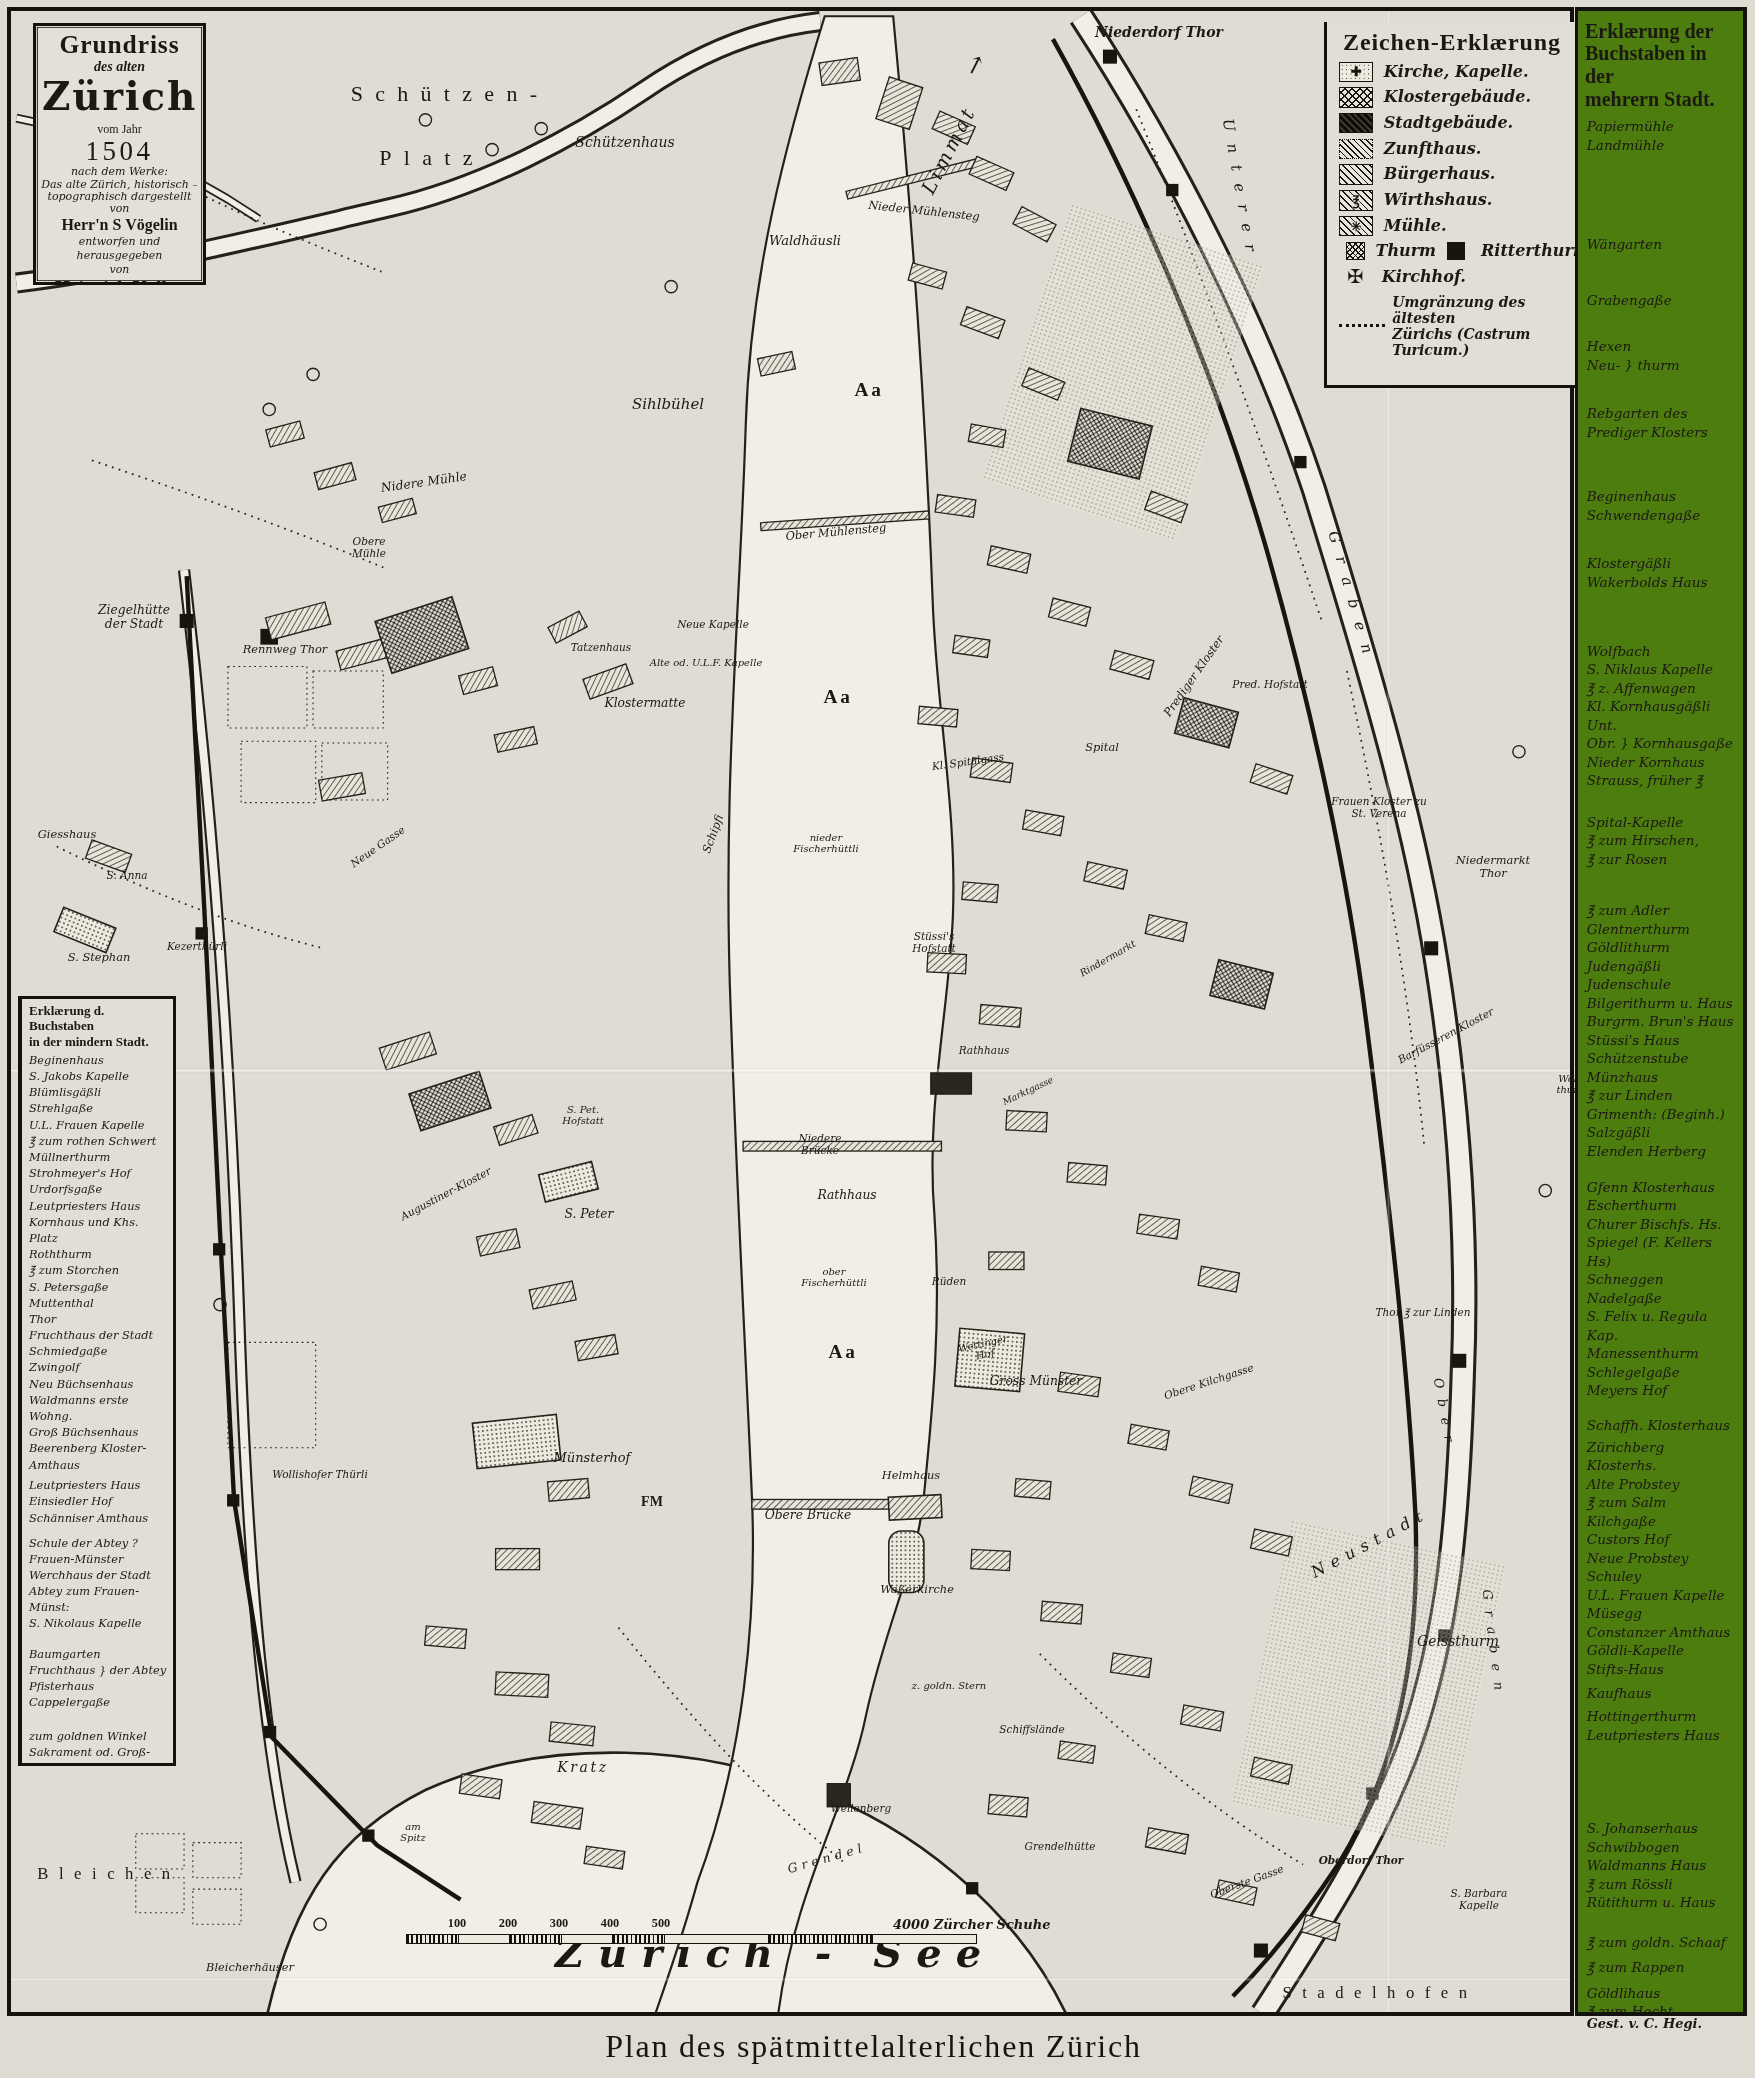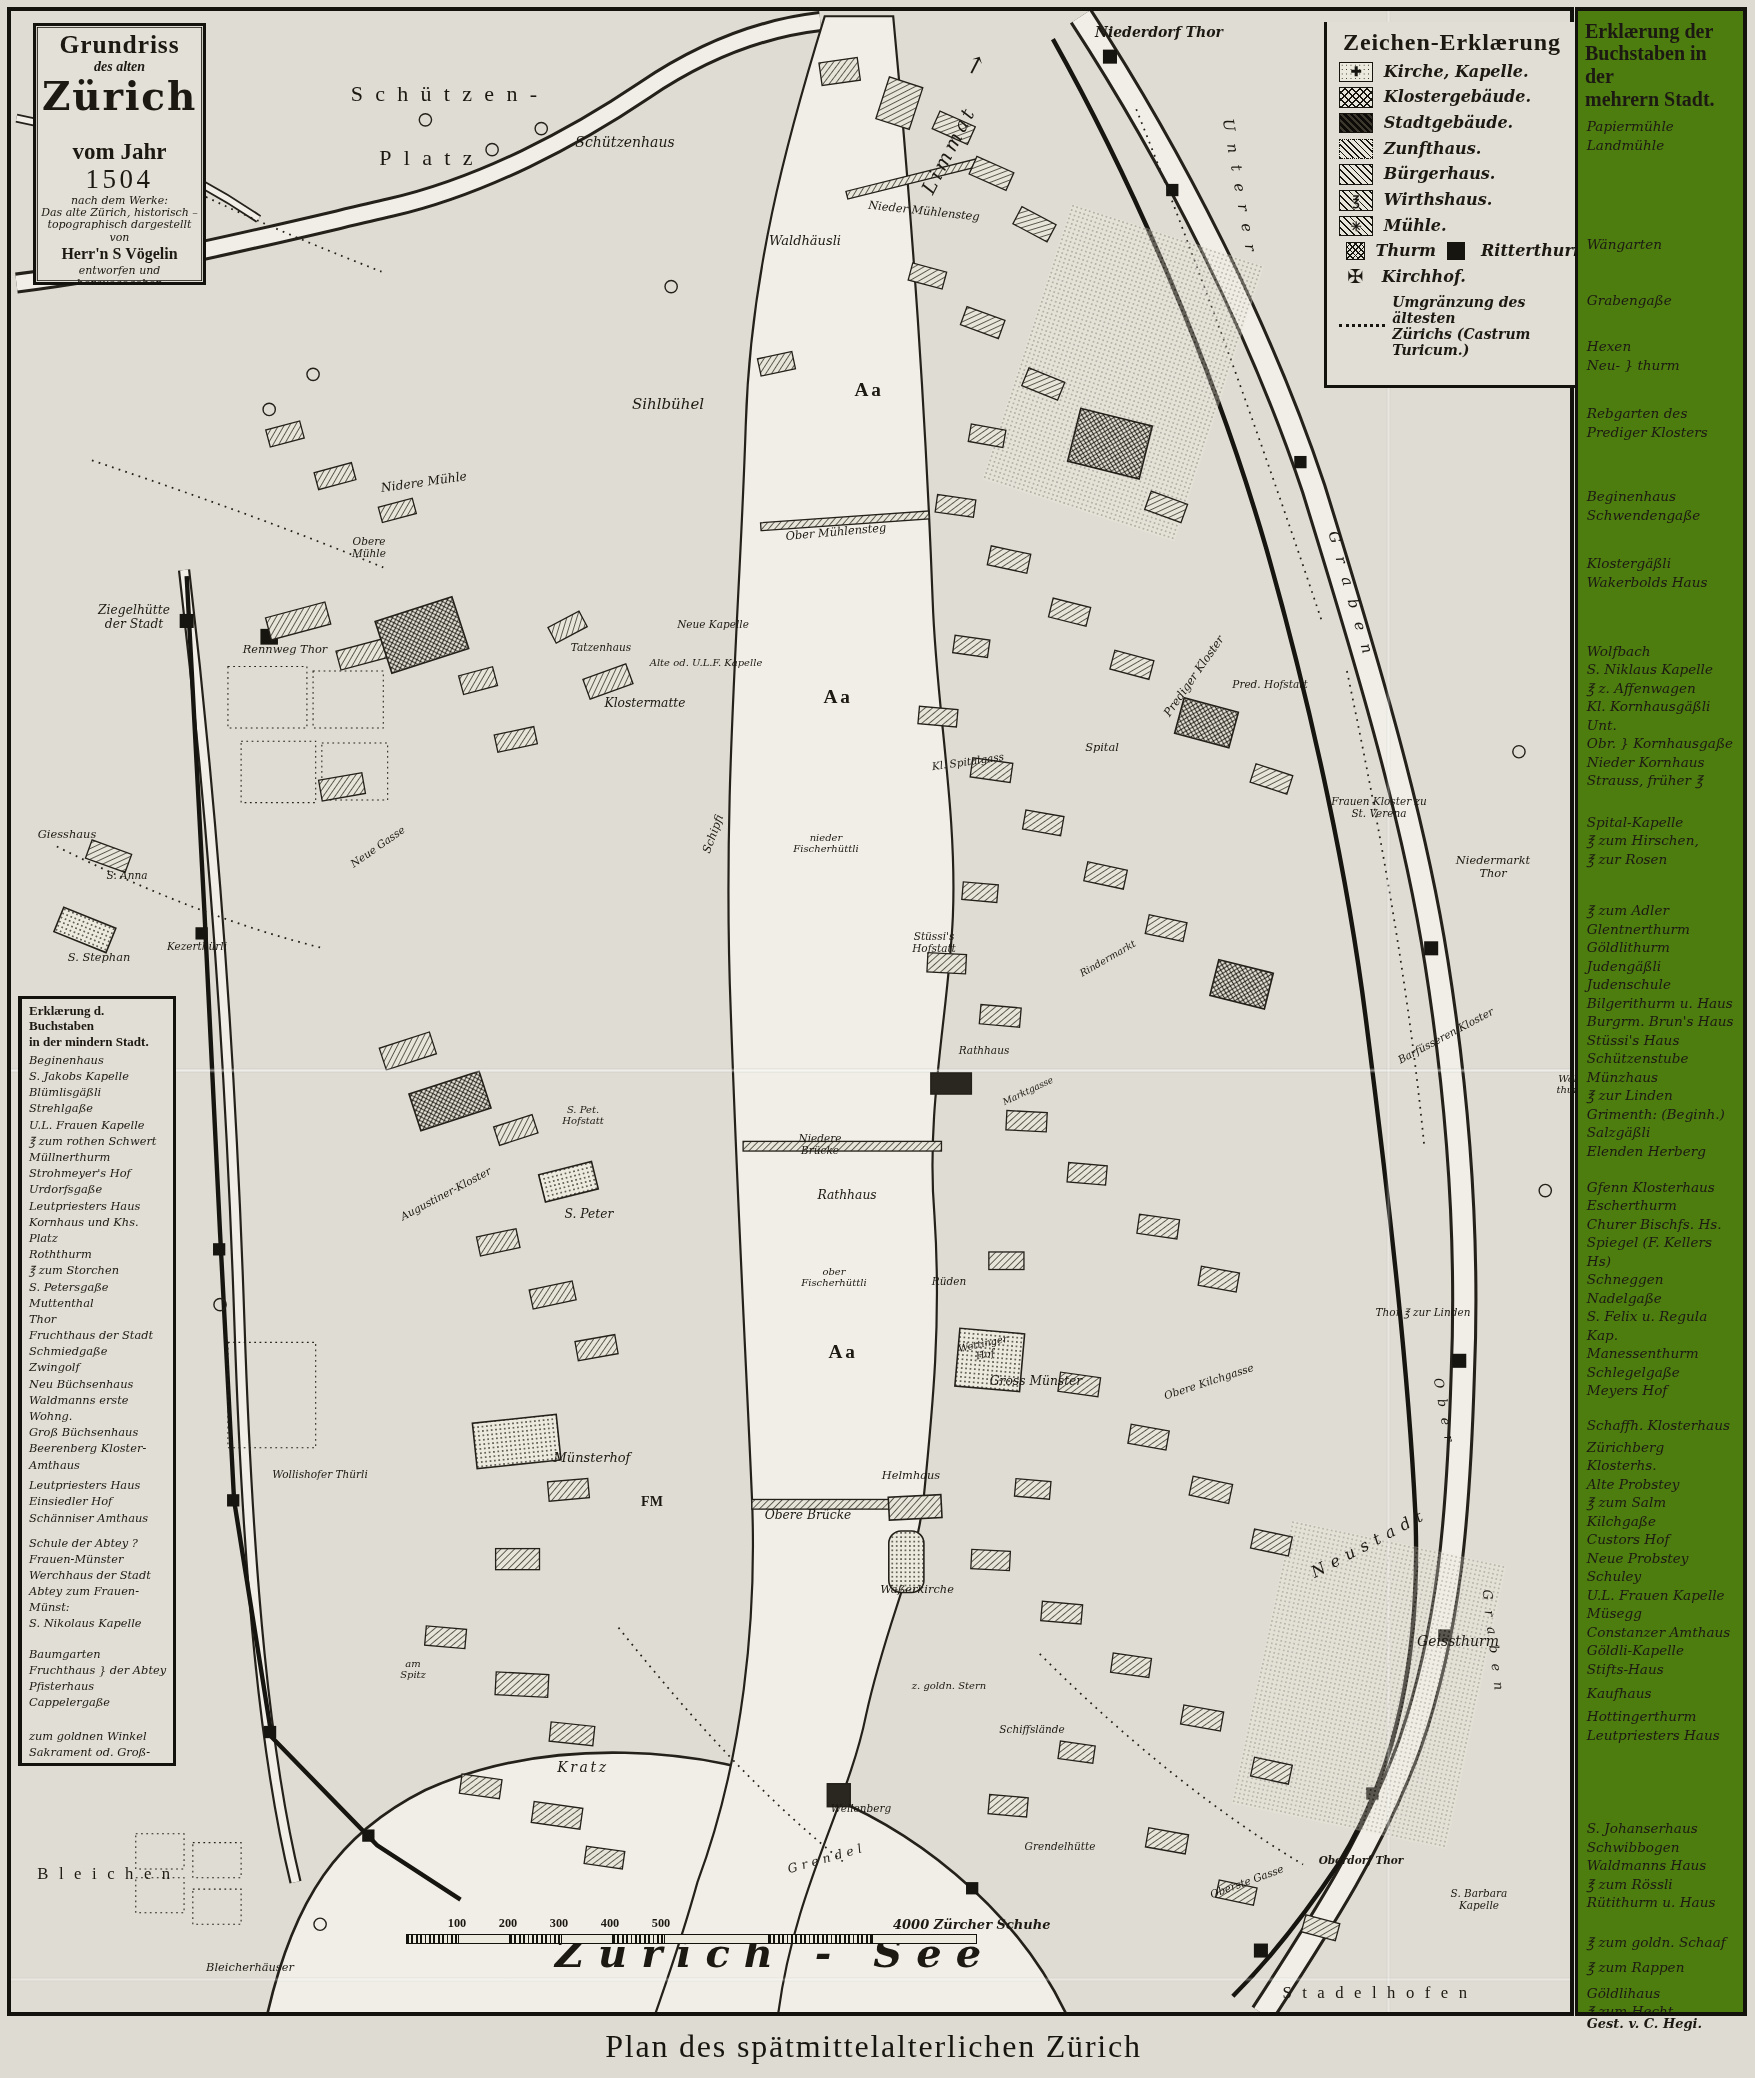--- a/index.html
+++ b/index.html
@@ -17,21 +17,21 @@
   .mlabel{position:absolute;font-family:"DejaVu Serif",serif;font-style:italic;color:#1c1913;white-space:pre-line;text-align:center;line-height:1.12;transform:translate(-50%,-50%)}
   .mlabel.sp{font-family:"Liberation Serif",serif;font-style:normal}
   .mlabel.b{font-weight:bold}
   .mlabel.script{font-weight:600}
   
   .cartouche{position:absolute;left:22px;top:12.3px;width:167px;height:251px;border:3.5px solid #14120d;box-shadow:inset 0 0 0 0.9px #dfdcd3, inset 0 0 0 1.8px #14120d;background:#e3e0d7;text-align:center;padding-top:4.4px;overflow:hidden}
   .c-line{font-family:"Liberation Serif",serif;line-height:1.12}
   .c1{font-size:25.5px;font-weight:bold;letter-spacing:0.9px}
   .c2{font-size:14px;font-weight:bold;font-style:italic}
   .c3{font-size:39px;font-weight:bold;letter-spacing:1.8px;font-family:"DejaVu Serif",serif}
-  .c4{font-size:23px;font-weight:bold;margin-top:20px}
+  .c4{font-size:12px;font-weight:normal;margin-top:4px}
   .c5{font-size:27px;letter-spacing:3.5px}
   .c6{font-size:11px;font-style:italic;font-family:"DejaVu Serif",serif}
   .c6s{line-height:1.25}
   .c7{font-size:16px;font-weight:bold;margin:0.9px 0}
   .c8{font-size:19.3px;font-weight:bold;margin-top:0.9px}
   
   .legend{position:absolute;left:1313px;top:11.4px;width:262px;height:363px;border-left:3.5px solid #14120d;border-bottom:3.5px solid #14120d;background:#e1ded5;overflow:hidden}
   .legend-title{font-family:"Liberation Serif",serif;font-size:24px;font-weight:bold;letter-spacing:0.9px;margin:7px 0 1.8px 16px}
   .lg-row{display:flex;align-items:center;margin:5.3px 0 0 12.3px}
   .lg-label{font-size:16px;font-style:italic;font-weight:600;white-space:pre-line;line-height:1.15}
@@ -343,21 +343,21 @@
         <span class="mlabel" style="font-size: 10px; left: 938px; top: 1675px; transform: translate(-50%, -50%);">z. goldn. Stern</span>
         <span class="mlabel" style="font-size: 10.5px; left: 1021px; top: 1719px; transform: translate(-50%, -50%);">Schiffslände</span>
         <span class="mlabel" style="font-size: 10.5px; left: 850px; top: 1798px; transform: translate(-50%, -50%);">Wellenberg</span>
         <span class="mlabel" style="font-size: 12.3px; letter-spacing: 4.4px; left: 816px; top: 1848px; transform: translate(-50%, -50%) rotate(-16deg);">Grendel</span>
         <span class="mlabel" style="font-size: 10.5px; left: 1049px; top: 1836px; transform: translate(-50%, -50%);">Grendelhütte</span>
         <span class="mlabel" style="font-size: 10.5px; left: 1236px; top: 1871px; transform: translate(-50%, -50%) rotate(-20deg);">Oberste Gasse</span>
         <span class="mlabel b" style="font-size: 10.5px; left: 1350px; top: 1850px; transform: translate(-50%, -50%);">Oberdorf Thor</span>
         <span class="mlabel" style="font-size: 10.5px; left: 1468px; top: 1889px; transform: translate(-50%, -50%);">S. Barbara Kapelle</span>
         <span class="mlabel sp" style="font-size: 16.7px; letter-spacing: 10.5px; left: 1369px; top: 1982px; transform: translate(-50%, -50%);">Stadelhofen</span>
         <span class="mlabel" style="font-size: 14px; letter-spacing: 2.6px; left: 572px; top: 1757px; transform: translate(-50%, -50%);">Kratz</span>
-        <span class="mlabel" style="font-size: 10px; left: 402px; top: 1658px; transform: translate(-50%, -50%);">am
+        <span class="mlabel" style="font-size: 10px; left: 402px; top: 1821px; transform: translate(-50%, -50%);">am
 Spitz</span>
         <span class="mlabel" style="font-size: 10.5px; left: 309px; top: 1464px; transform: translate(-50%, -50%);">Wollishofer Thürli</span>
         <span class="mlabel sp" style="font-size: 16.7px; letter-spacing: 10.5px; left: 98px; top: 1863px; transform: translate(-50%, -50%);">Bleichen</span>
         <span class="mlabel" style="font-size: 11.4px; left: 239px; top: 1956px; transform: translate(-50%, -50%);">Bleicherhäuser</span>
         <span class="mlabel script" style="font-size: 40px; letter-spacing: 14px; left: 764px; top: 1942px; transform: translate(-50%, -50%);">Zürich - See</span>
         <span class="mlabel" style="font-size: 15px; letter-spacing: 12.3px; left: 1229px; top: 180px; transform: translate(-50%, -50%) rotate(80deg);">Unterer</span>
         <span class="mlabel" style="font-size: 15px; letter-spacing: 14px; left: 1341px; top: 588px; transform: translate(-50%, -50%) rotate(74deg);">Graben</span>
         <span class="mlabel" style="font-size: 13px; letter-spacing: 10.5px; left: 1433px; top: 1404px; transform: translate(-50%, -50%) rotate(80deg);">Ober</span>
         <span class="mlabel" style="font-size: 13px; letter-spacing: 10.5px; left: 1482px; top: 1634px; transform: translate(-50%, -50%) rotate(83deg);">Graben</span>
       </div>

